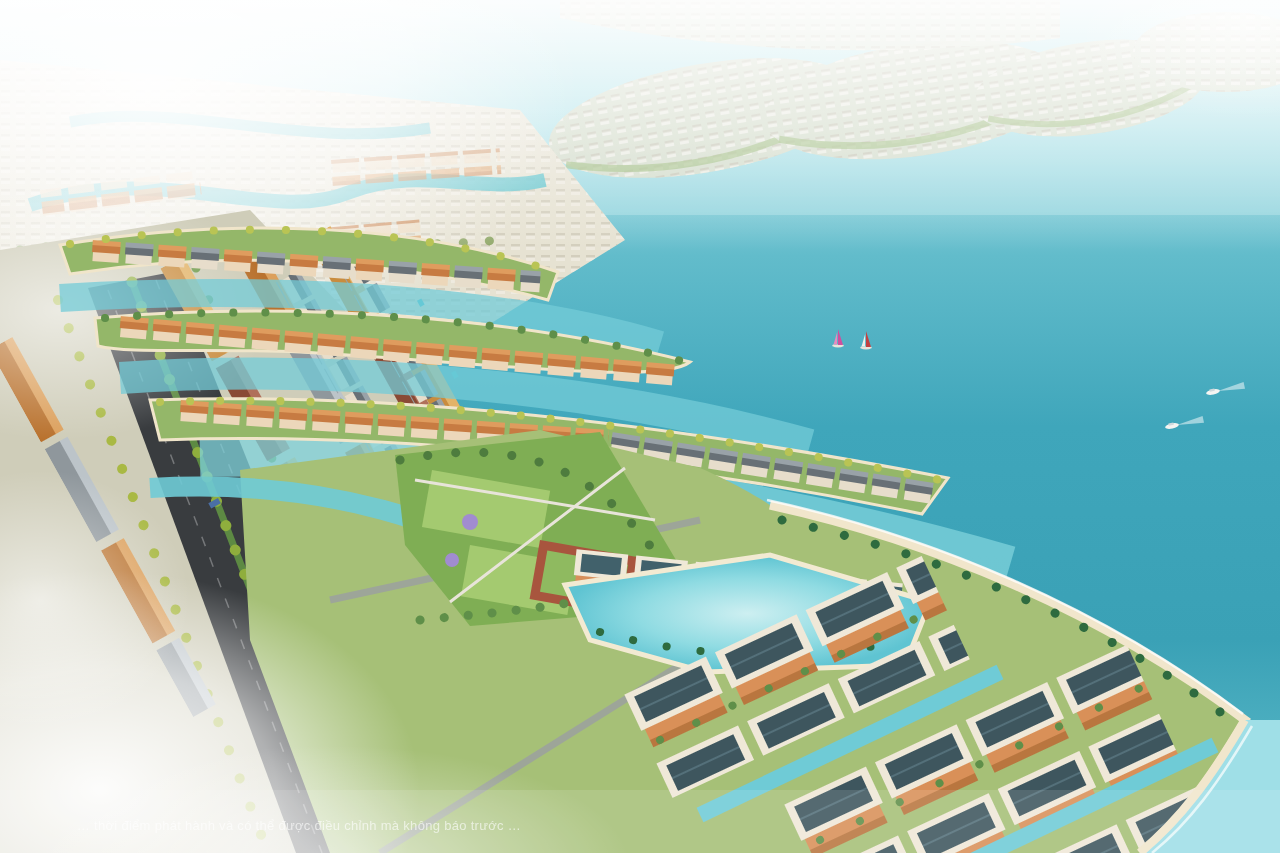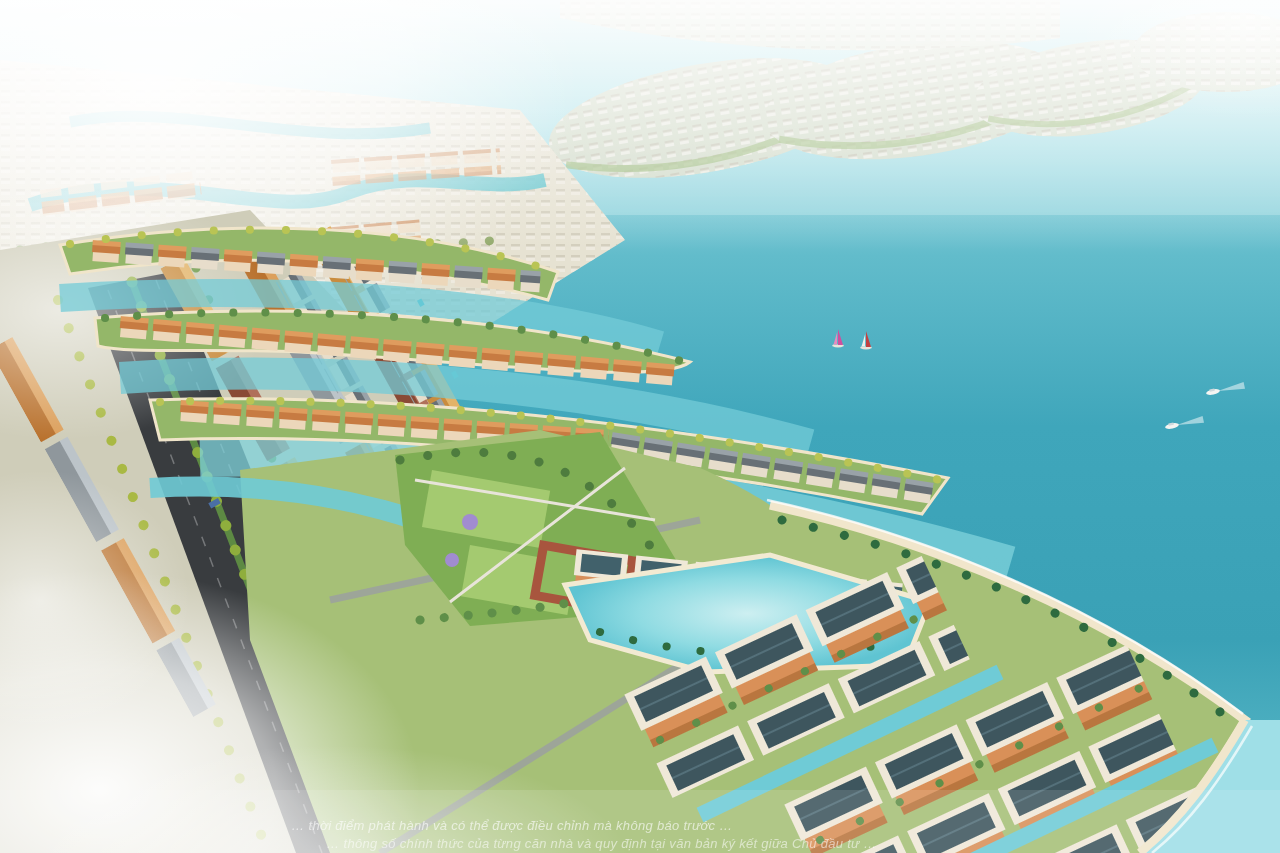--- a/index.html
+++ b/index.html
@@ -1,19 +1,19 @@
 <!DOCTYPE html>
 <html><head>
 <meta charset="utf-8">
 <style>
   html,body{margin:0;padding:0;background:#dfe9ea;font-family:"Liberation Sans",sans-serif;}
   .stage{position:relative;width:1280px;height:853px;overflow:hidden;background:#bfe6ea;}
   .stage svg{position:absolute;inset:0;display:block;}
-  .disclaimer{position:absolute;text-align:center;color:rgba(255,255,255,.62);
-    font-size:13px;letter-spacing:.3px;pointer-events:none;white-space:nowrap;overflow:hidden;font-style:italic;}
+  .disclaimer{position:absolute;text-align:left;color:rgba(255,255,255,.62);
+    font-size:13px;letter-spacing:.3px;pointer-events:none;white-space:nowrap;overflow:hidden;}
   .l1{left:6%;width:68%;top:818px;}
   .l2{left:11%;width:72%;top:836px;color:rgba(255,255,255,.55);}
 </style>
 </head>
 <body>
 
 <div class="stage">
 <svg viewBox="0 0 1280 853" width="1280" height="853" xmlns="http://www.w3.org/2000/svg">
   <defs>
     <linearGradient id="gWater" x1="0" y1="0" x2="0" y2="1">
@@ -270,14 +270,13 @@
 
   <g>
     <ellipse cx="100" cy="790" rx="320" ry="220" fill="url(#rHaze)"></ellipse>
     <ellipse cx="330" cy="865" rx="300" ry="120" fill="url(#rHazeSoft)"></ellipse>
     <ellipse cx="40" cy="600" rx="150" ry="130" fill="url(#rHazeSoft)"></ellipse>
     <rect x="0" y="790" width="1280" height="63" fill="#ffffff" opacity=".12"></rect>
   </g>
 </svg>
 
 <div class="disclaimer l1">… thời điểm phát hành và có thể được điều chỉnh mà không báo trước …</div>
-<div class="disclaimer l2">… thông số chính thức của từng căn nhà và quy định tại văn bản ký kết giữa Chủ đầu tư …</div>
 </div>
 
 </body></html>

